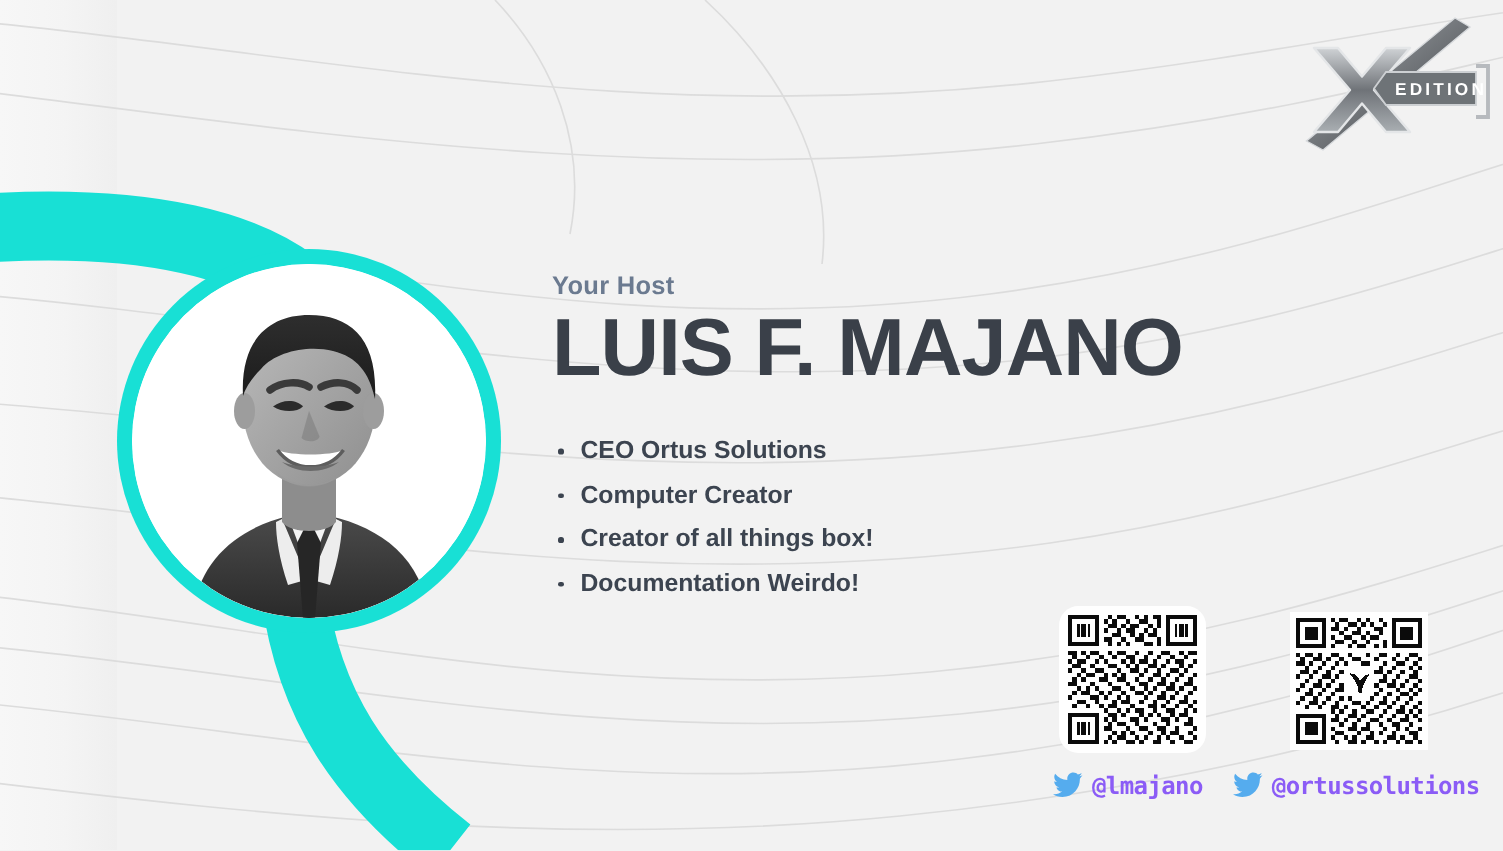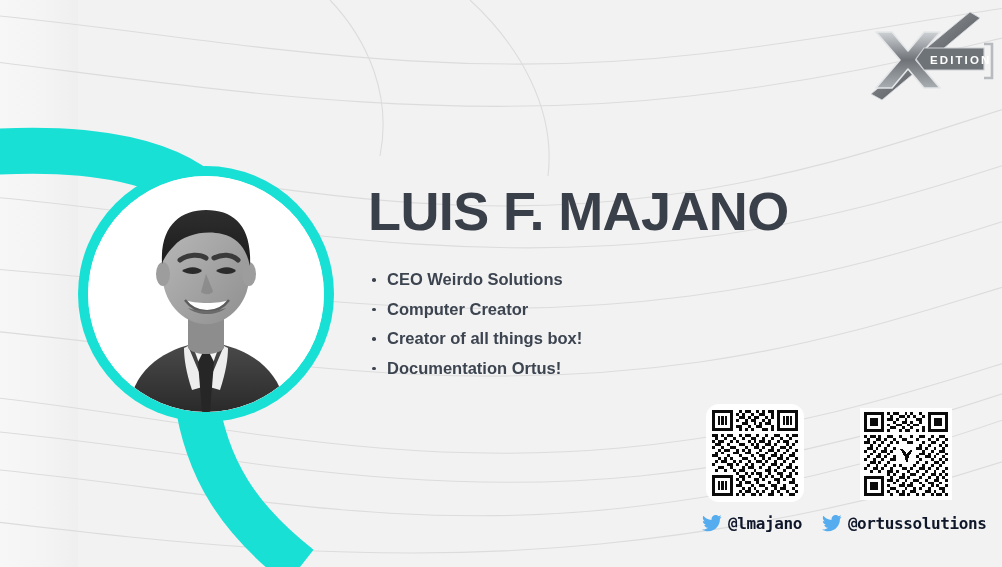--- a/index.html
+++ b/index.html
@@ -77,21 +77,21 @@
   
   .socials{
     position:absolute;left:702px;top:513px;
     display:flex;align-items:center;
   }
   .social{display:flex;align-items:center;}
   .social + .social{margin-left:20px;text-align:right;}
   .tw-bird{width:20px;height:20px;flex:0 0 auto;margin-right:6px;}
   .handle{
     font-family:"DejaVu Sans Mono","Liberation Mono",monospace;
-    font-size:16px;font-weight:bold;color:#0f172a;letter-spacing:-0.4px;
+    font-size:16px;font-weight:bold;color:#8b5cf6;letter-spacing:-0.4px;
   }
 </style>
 </head>
 <body>
 
 <div class="slide">
 
   <div class="left-band"></div>
 
   <svg class="bg-waves" viewBox="0 0 1002 567">
@@ -168,26 +168,27 @@
         <path d="M97,124 C108,138 130,138 141,124 C132,128 106,128 97,124 Z" fill="#ffffff"></path>
         <path d="M97,124 C108,139 130,139 141,124" stroke="#5d5d5d" stroke-width="2.4" fill="none"></path>
         <path d="M100,132 C110,140 128,140 138,132 C128,136 110,136 100,132 Z" fill="#6a6a6a"></path>
 
         <path d="M96,138 C106,150 130,150 140,138 C132,152 104,152 96,138 Z" fill="#9a9a9a" opacity="0.5"></path>
       </g>
     </svg>
   </div>
 
   <div class="host-block">
+    <p class="host-kicker">Your Host</p>
     <h1 class="host-name">LUIS F. MAJANO</h1>
     <ul class="host-bullets">
-      <li>CEO Weirdo Solutions</li>
+      <li>CEO Ortus Solutions</li>
       <li>Computer Creator</li>
       <li>Creator of all things box!</li>
-      <li>Documentation Ortus!</li>
+      <li>Documentation Weirdo!</li>
     </ul>
   </div>
 
   <svg class="logo" viewBox="0 0 138 96">
     <defs>
       <linearGradient id="metal" x1="0" y1="0" x2="1" y2="1">
         <stop offset="0" stop-color="#b9bcc0"></stop>
         <stop offset="0.35" stop-color="#7e8287"></stop>
         <stop offset="0.6" stop-color="#5e6266"></stop>
         <stop offset="1" stop-color="#9aa0a5"></stop>

